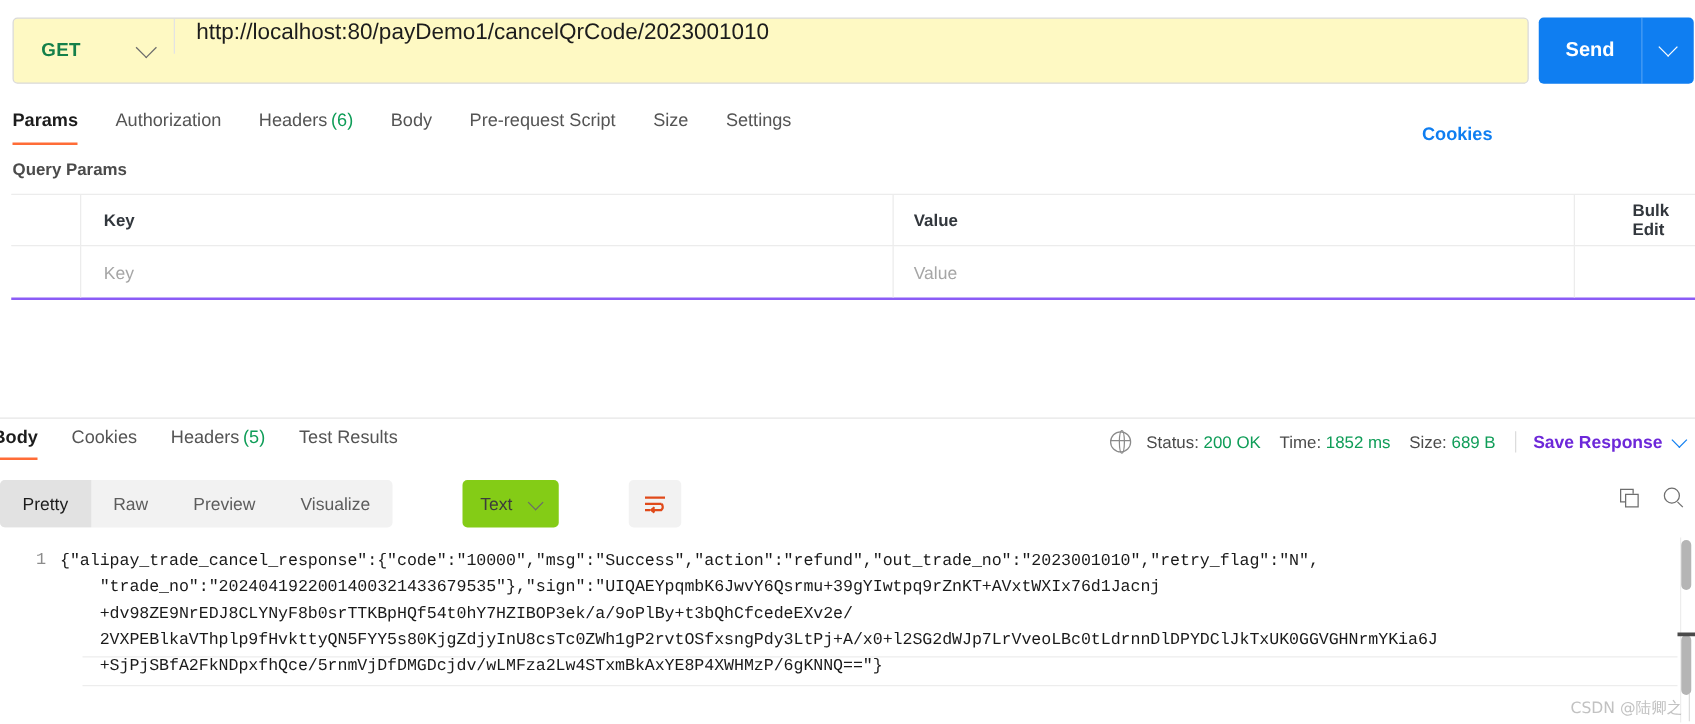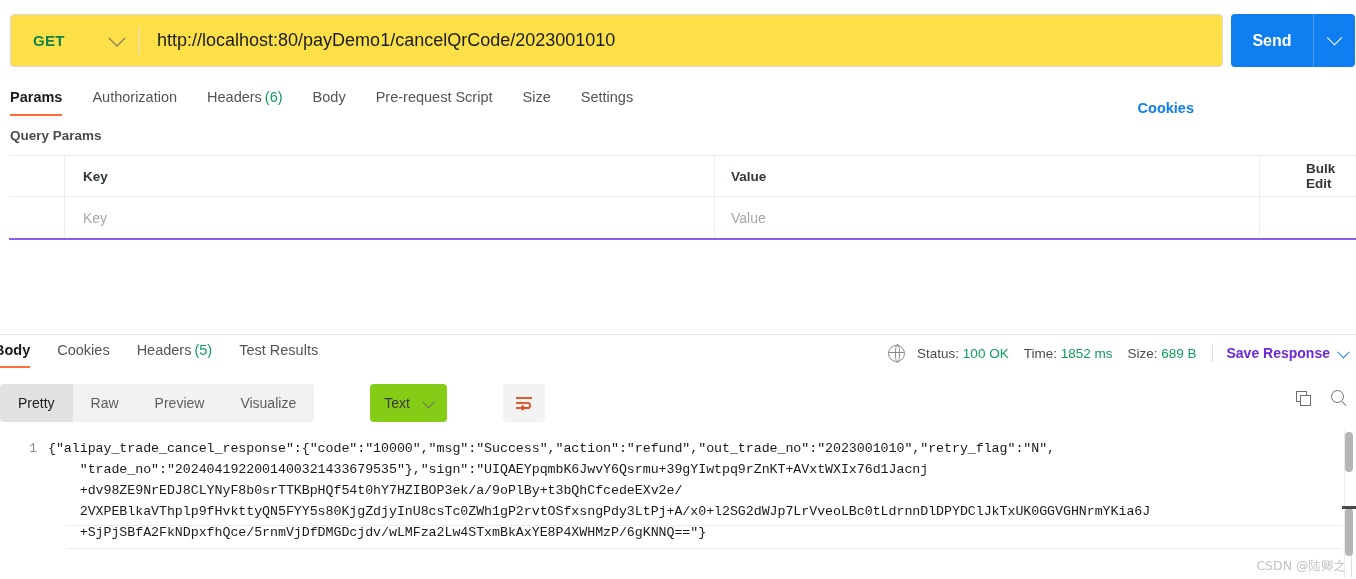--- a/index.html
+++ b/index.html
@@ -20,22 +20,22 @@
   .urlbar {
     position: absolute; left: 10px; top: 14px;
     width: 1346px; height: 53px;
     display: flex; align-items: stretch;
   }
   .url-input-wrap {
     flex: 0 0 1213px;
     height: 53px;
     border: 1px solid #d9d9d9;
     border-radius: 4px;
-    background: #fde047;
-    display: flex; align-items: center;
+    background: #fef9c3;
+    display: flex; 
   }
   .method-box {
     width: 128px; height: 51px;
     display: flex; align-items: center; justify-content: space-between;
     padding: 0 16px 0 22px;
     cursor: pointer;
   }
   .method-label {
     font-size: 15px; font-weight: bold; color: #14804a;
     letter-spacing: .3px;
@@ -395,21 +395,21 @@
     </div>
     <div class="restab">
       <span>Test Results</span>
     </div>
   </div>
 
   <div class="status-strip">
     <span class="globe-ic"></span>
     <span class="stat-item">
       <span>Status:</span>
-      <span class="stat-val">100 OK</span>
+      <span class="stat-val">200 OK</span>
     </span>
     <span class="stat-item">
       <span>Time:</span>
       <span class="stat-val">1852 ms</span>
     </span>
     <span class="stat-item">
       <span>Size:</span>
       <span class="stat-val">689 B</span>
     </span>
     <span class="strip-div"></span>

